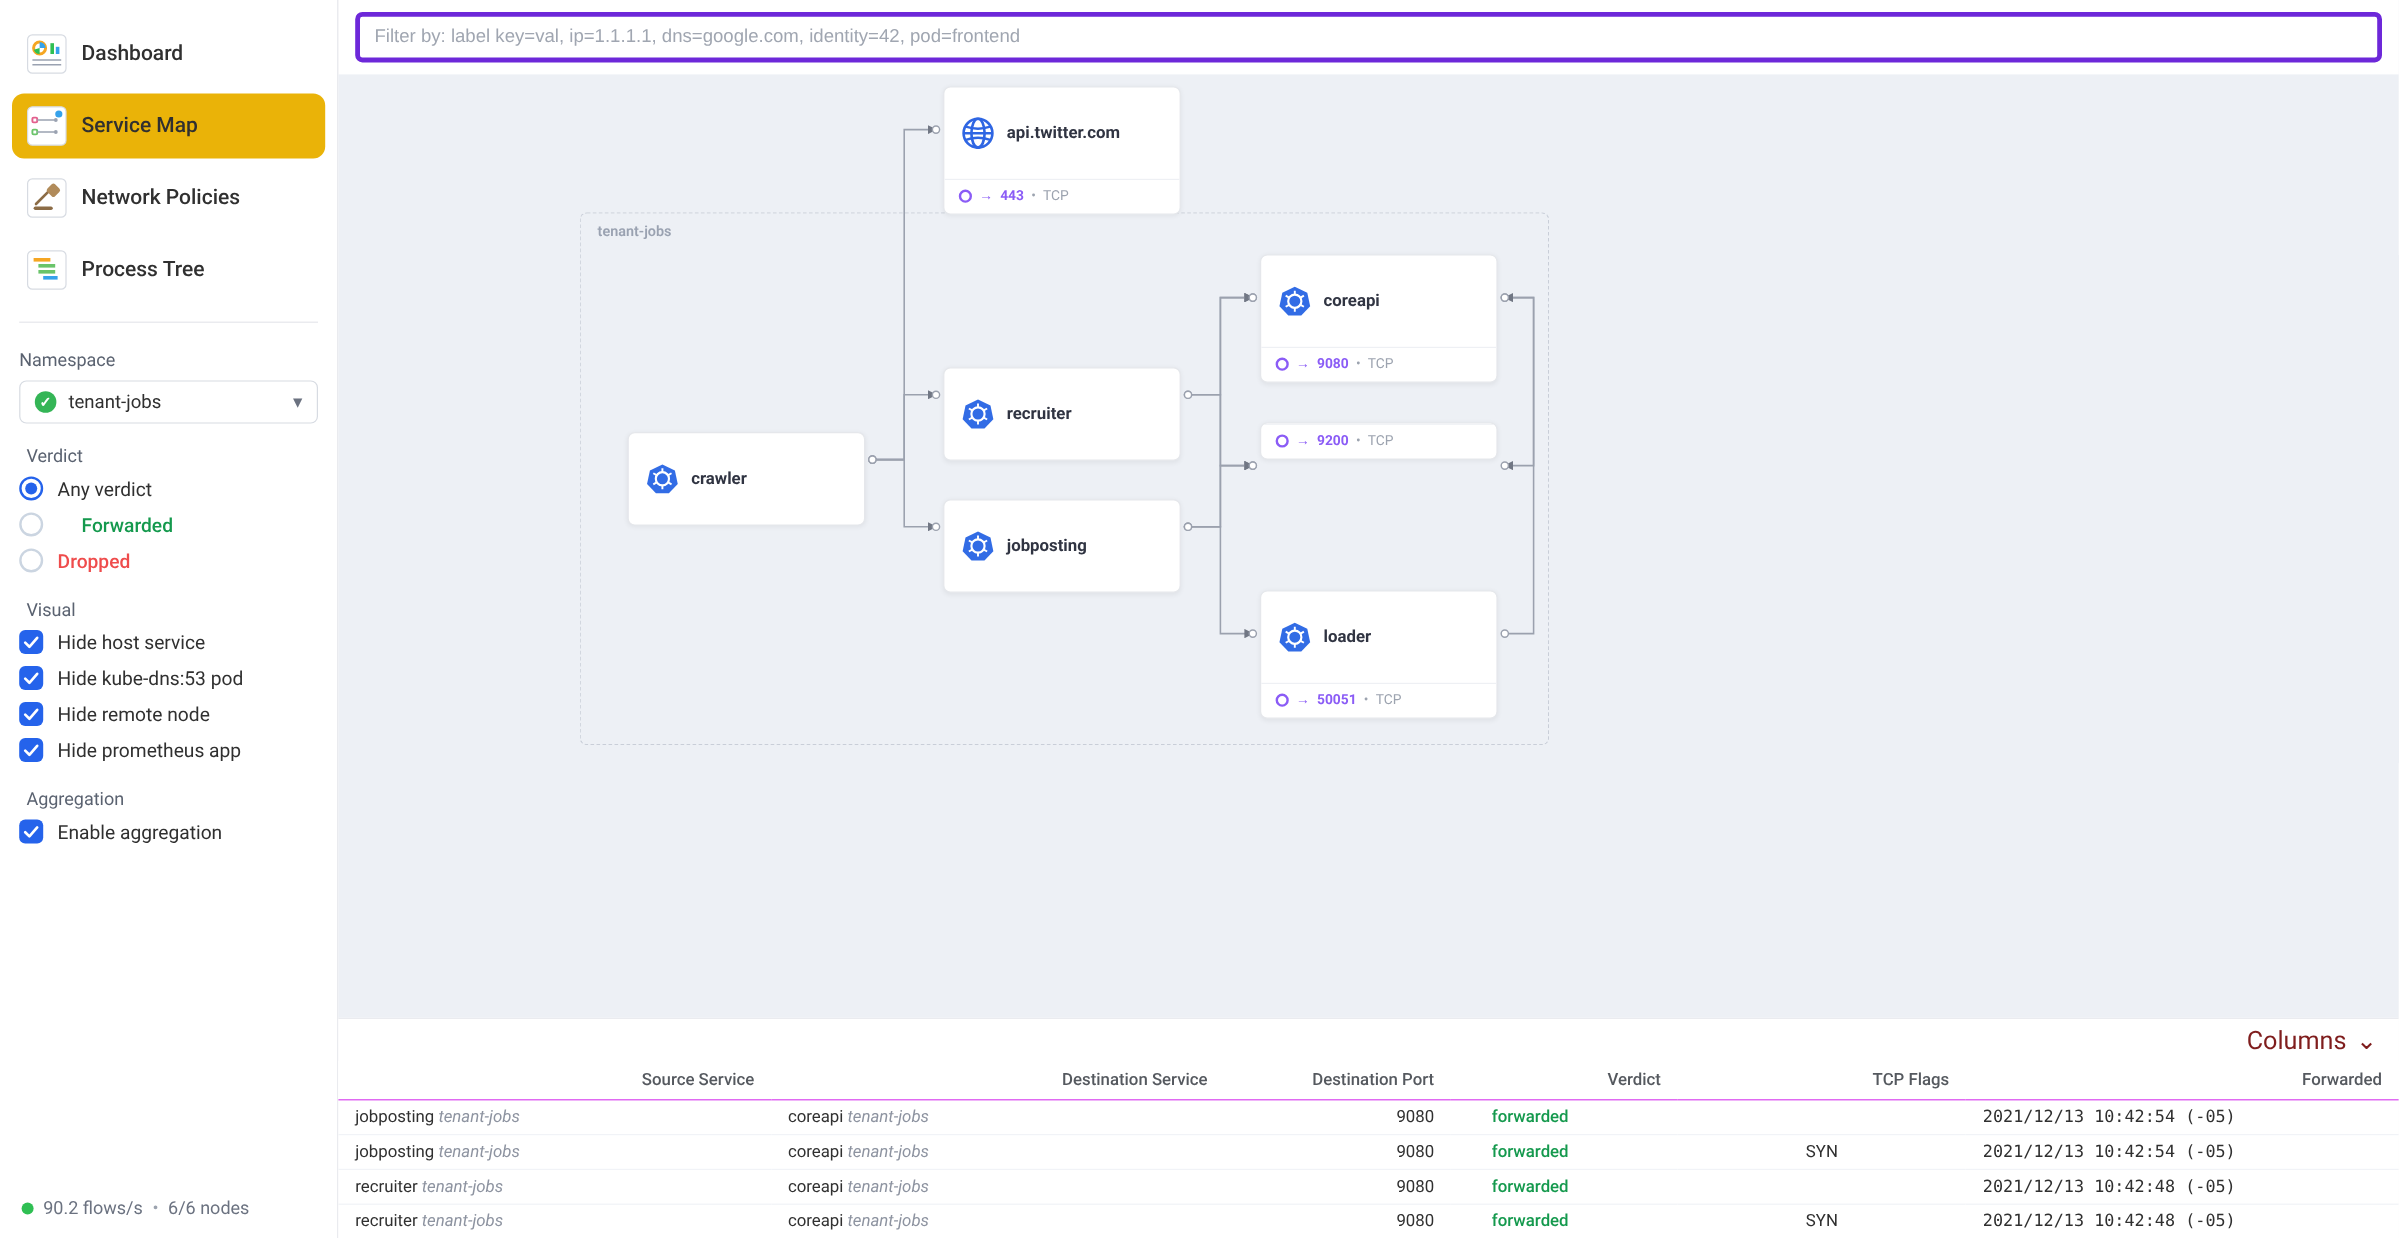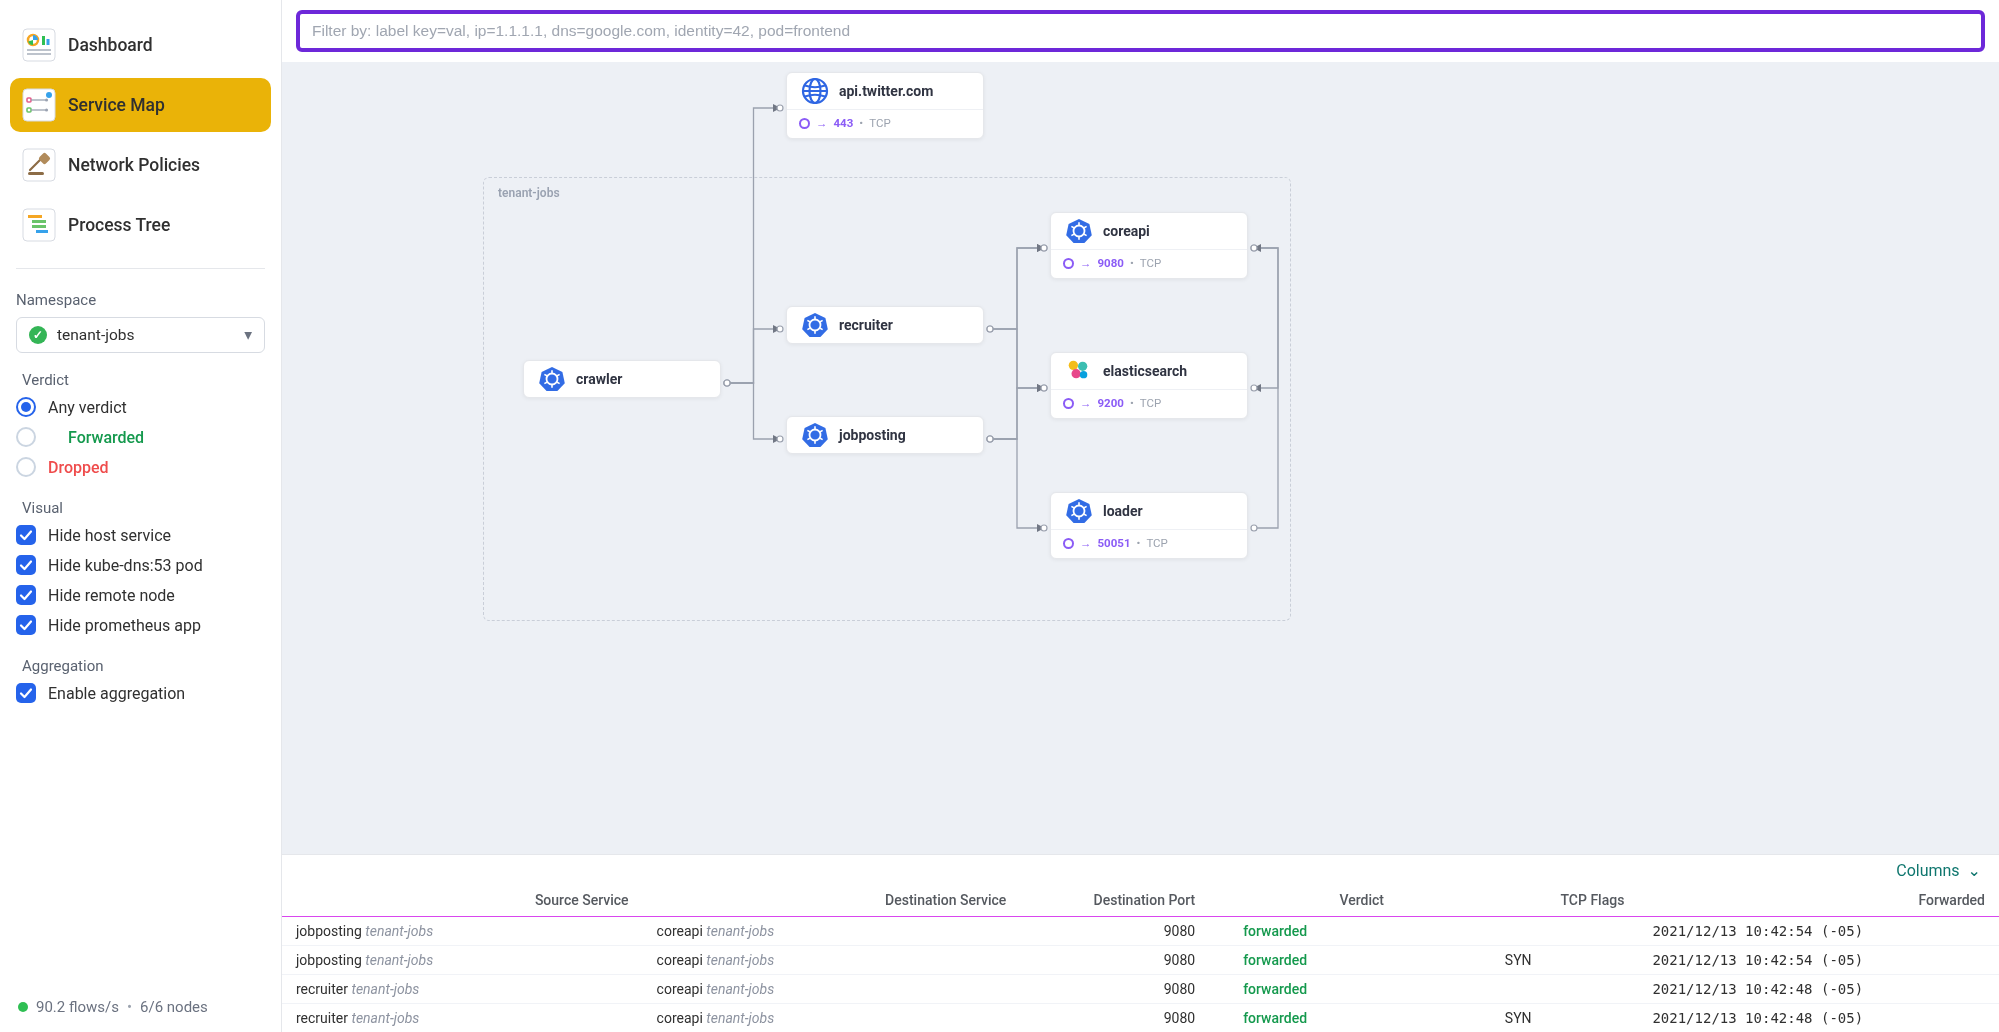--- a/index.html
+++ b/index.html
@@ -42,34 +42,34 @@
   .filter-bar { padding:10px 14px; }
   .filter-input { width:100%; border:4px solid #6d28d9; border-radius:6px; padding:8px 12px; font-size:15.5px; color:#374151; }
   .filter-input::placeholder { color:#a0a6b1; }
 
   .canvas { flex:1; background:#edf0f5; position:relative; overflow:hidden; }
   svg.edges { position:absolute; inset:0; width:100%; height:100%; pointer-events:none; }
   .namespace-box { position:absolute; border:1.5px dashed #c9ced8; border-radius:6px; }
   .ns-label { position:absolute; top:8px; left:14px; font-size:12px; color:#9aa2b1; font-weight:600; }
 
   .svc-card { position:absolute; background:#fff; border:1px solid #e5e7eb; border-radius:6px; box-shadow:0 1px 4px rgba(0,0,0,.06); overflow:hidden; cursor:pointer; }
-  .svc-head { display:flex; align-items:center; gap:10px; padding:4px 14px; }
+  .svc-head { display:flex; align-items:center; gap:10px; padding:24px 14px; }
   .svc-title { font-size:14px; font-weight:700; color:#303442; }
   .svc-bicon { width:28px; height:28px; }
   .port-row { border-top:1px solid #eef0f4; padding:6px 12px 8px; font-size:11.5px; color:#6b7280; display:flex; align-items:center; gap:6px; }
   .port-row .circle { width:11px; height:11px; border:2px solid #8b5cf6; border-radius:50%; display:inline-block; }
   .port-row .arrow { color:#8b5cf6; font-weight:700; }
   .port-row .num { color:#8b5cf6; font-weight:700; }
   .port-row .proto { color:#9ca3af; }
   .es-icon svg { width:26px; height:26px; }
 
   
   .flow-panel { border-top:1px solid #e5e7eb; background:#fff; display:flex; flex-direction:column; }
   .flow-toolbar { display:flex; justify-content:flex-end; padding:6px 18px 4px; }
-  .columns-btn { display:inline-flex; align-items:center; gap:8px; font-size:16px; color:#0f766e; cursor:pointer; }
+  .columns-btn { display:inline-flex; align-items:center; gap:8px; font-size:21px; color:#7f1d1d; cursor:pointer; }
   table.flows { width:100%; border-collapse:collapse; table-layout:fixed; }
   table.flows thead th { text-align:right; font-size:14px; font-weight:500; color:#55595f; padding:8px 14px; border-bottom:1px solid #d946ef; background:#fff; }
   table.flows tbody td { font-size:14px; padding:6px 14px; border-top:1px solid #f1f3f7; white-space:nowrap; overflow:hidden; text-overflow:ellipsis; }
   .nslabel { color:#8d93a0; font-style:italic; }
   .verdict.forwarded { color:#14994d; font-weight:500; }
   .mono { font-family: ui-monospace, SFMono-Regular, Menlo, Consolas, monospace; }
   col.c-src { width:21%; }
   col.c-dst { width:22%; }
   col.c-port{ width:11%; }
   col.c-ver { width:11%; }
@@ -305,26 +305,20 @@
     </div>
         <div class="port-row">
       <span class="circle"></span>
       <span class="arrow">→</span>
       <span class="num">9080</span>
       <span class="proto">•</span>
       <span class="proto">TCP</span>
     </div>
       </div>
       <div class="svc-card" style="left: 768px; top: 290px; width: 198px;">
-        <div class="svc-head">
-      <span class="svc-bicon es-icon"><svg viewBox="0 0 28 28">
-              <use href="#icon-elastic"></use>
-            </svg></span>
-      <span class="svc-title">elasticsearch</span>
-    </div>
         <div class="port-row">
       <span class="circle"></span>
       <span class="arrow">→</span>
       <span class="num">9200</span>
       <span class="proto">•</span>
       <span class="proto">TCP</span>
     </div>
       </div>
       <div class="svc-card" style="left: 768px; top: 430px; width: 198px;">
         <div class="svc-head">

